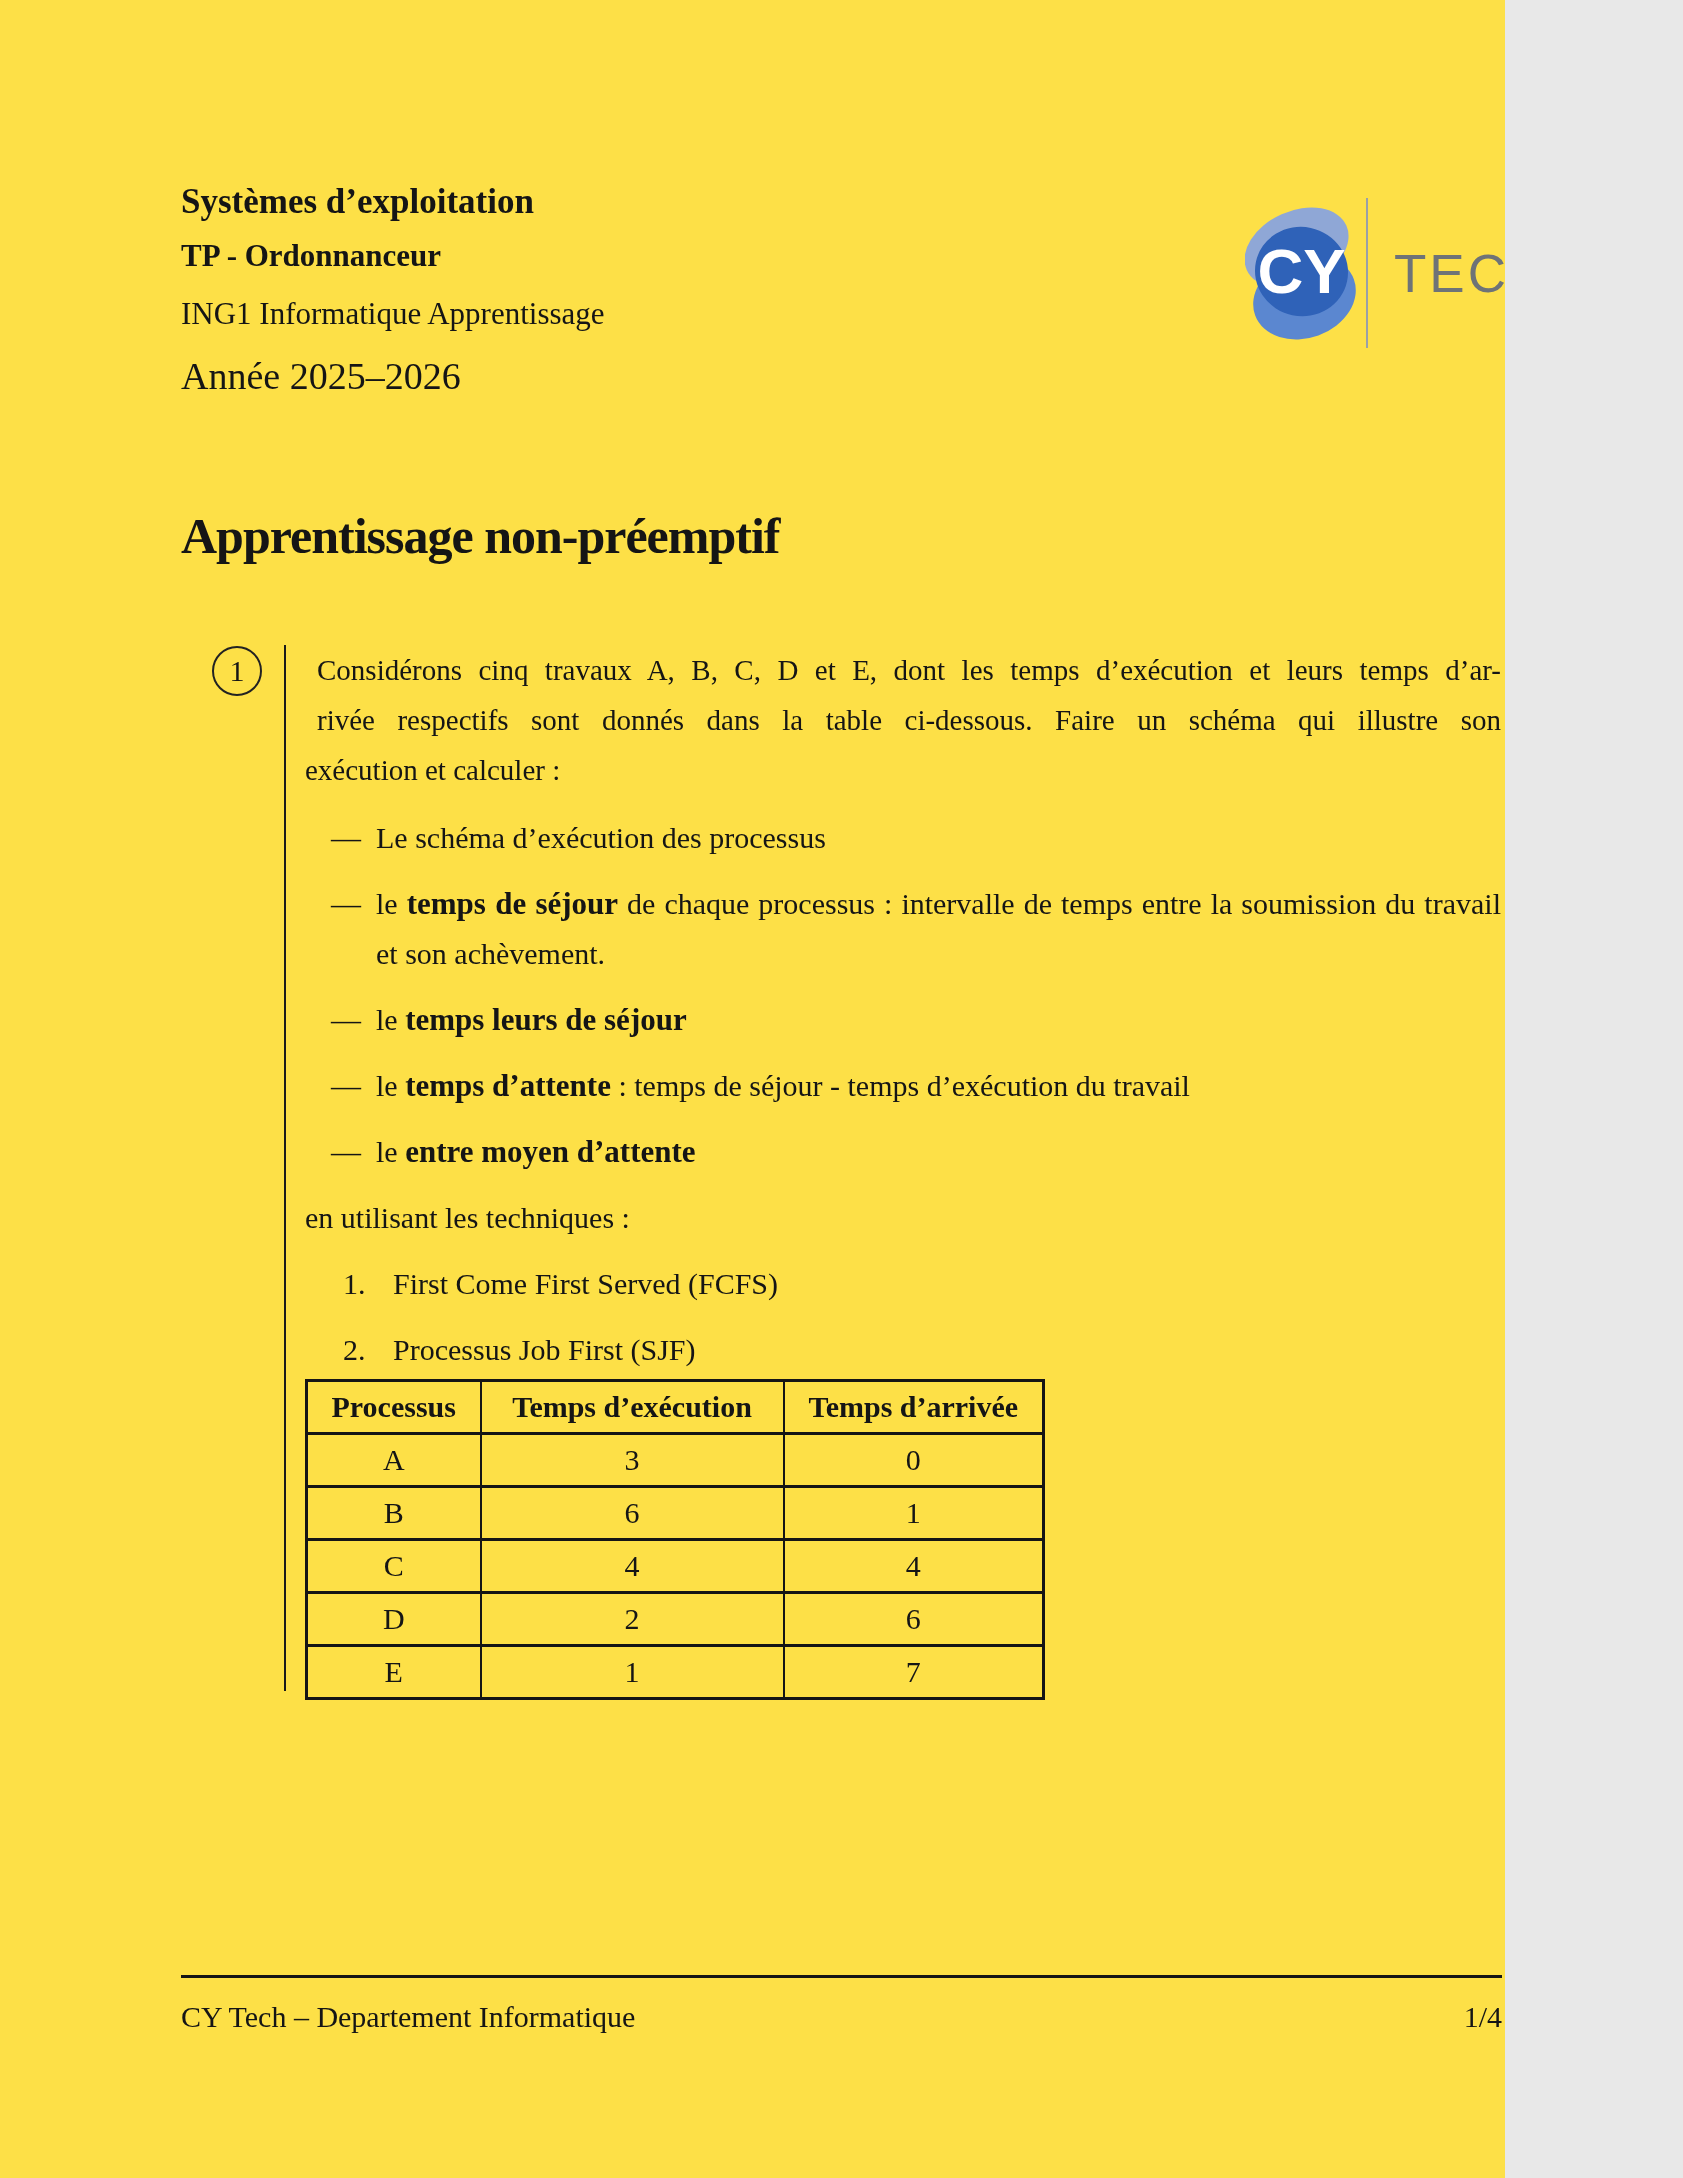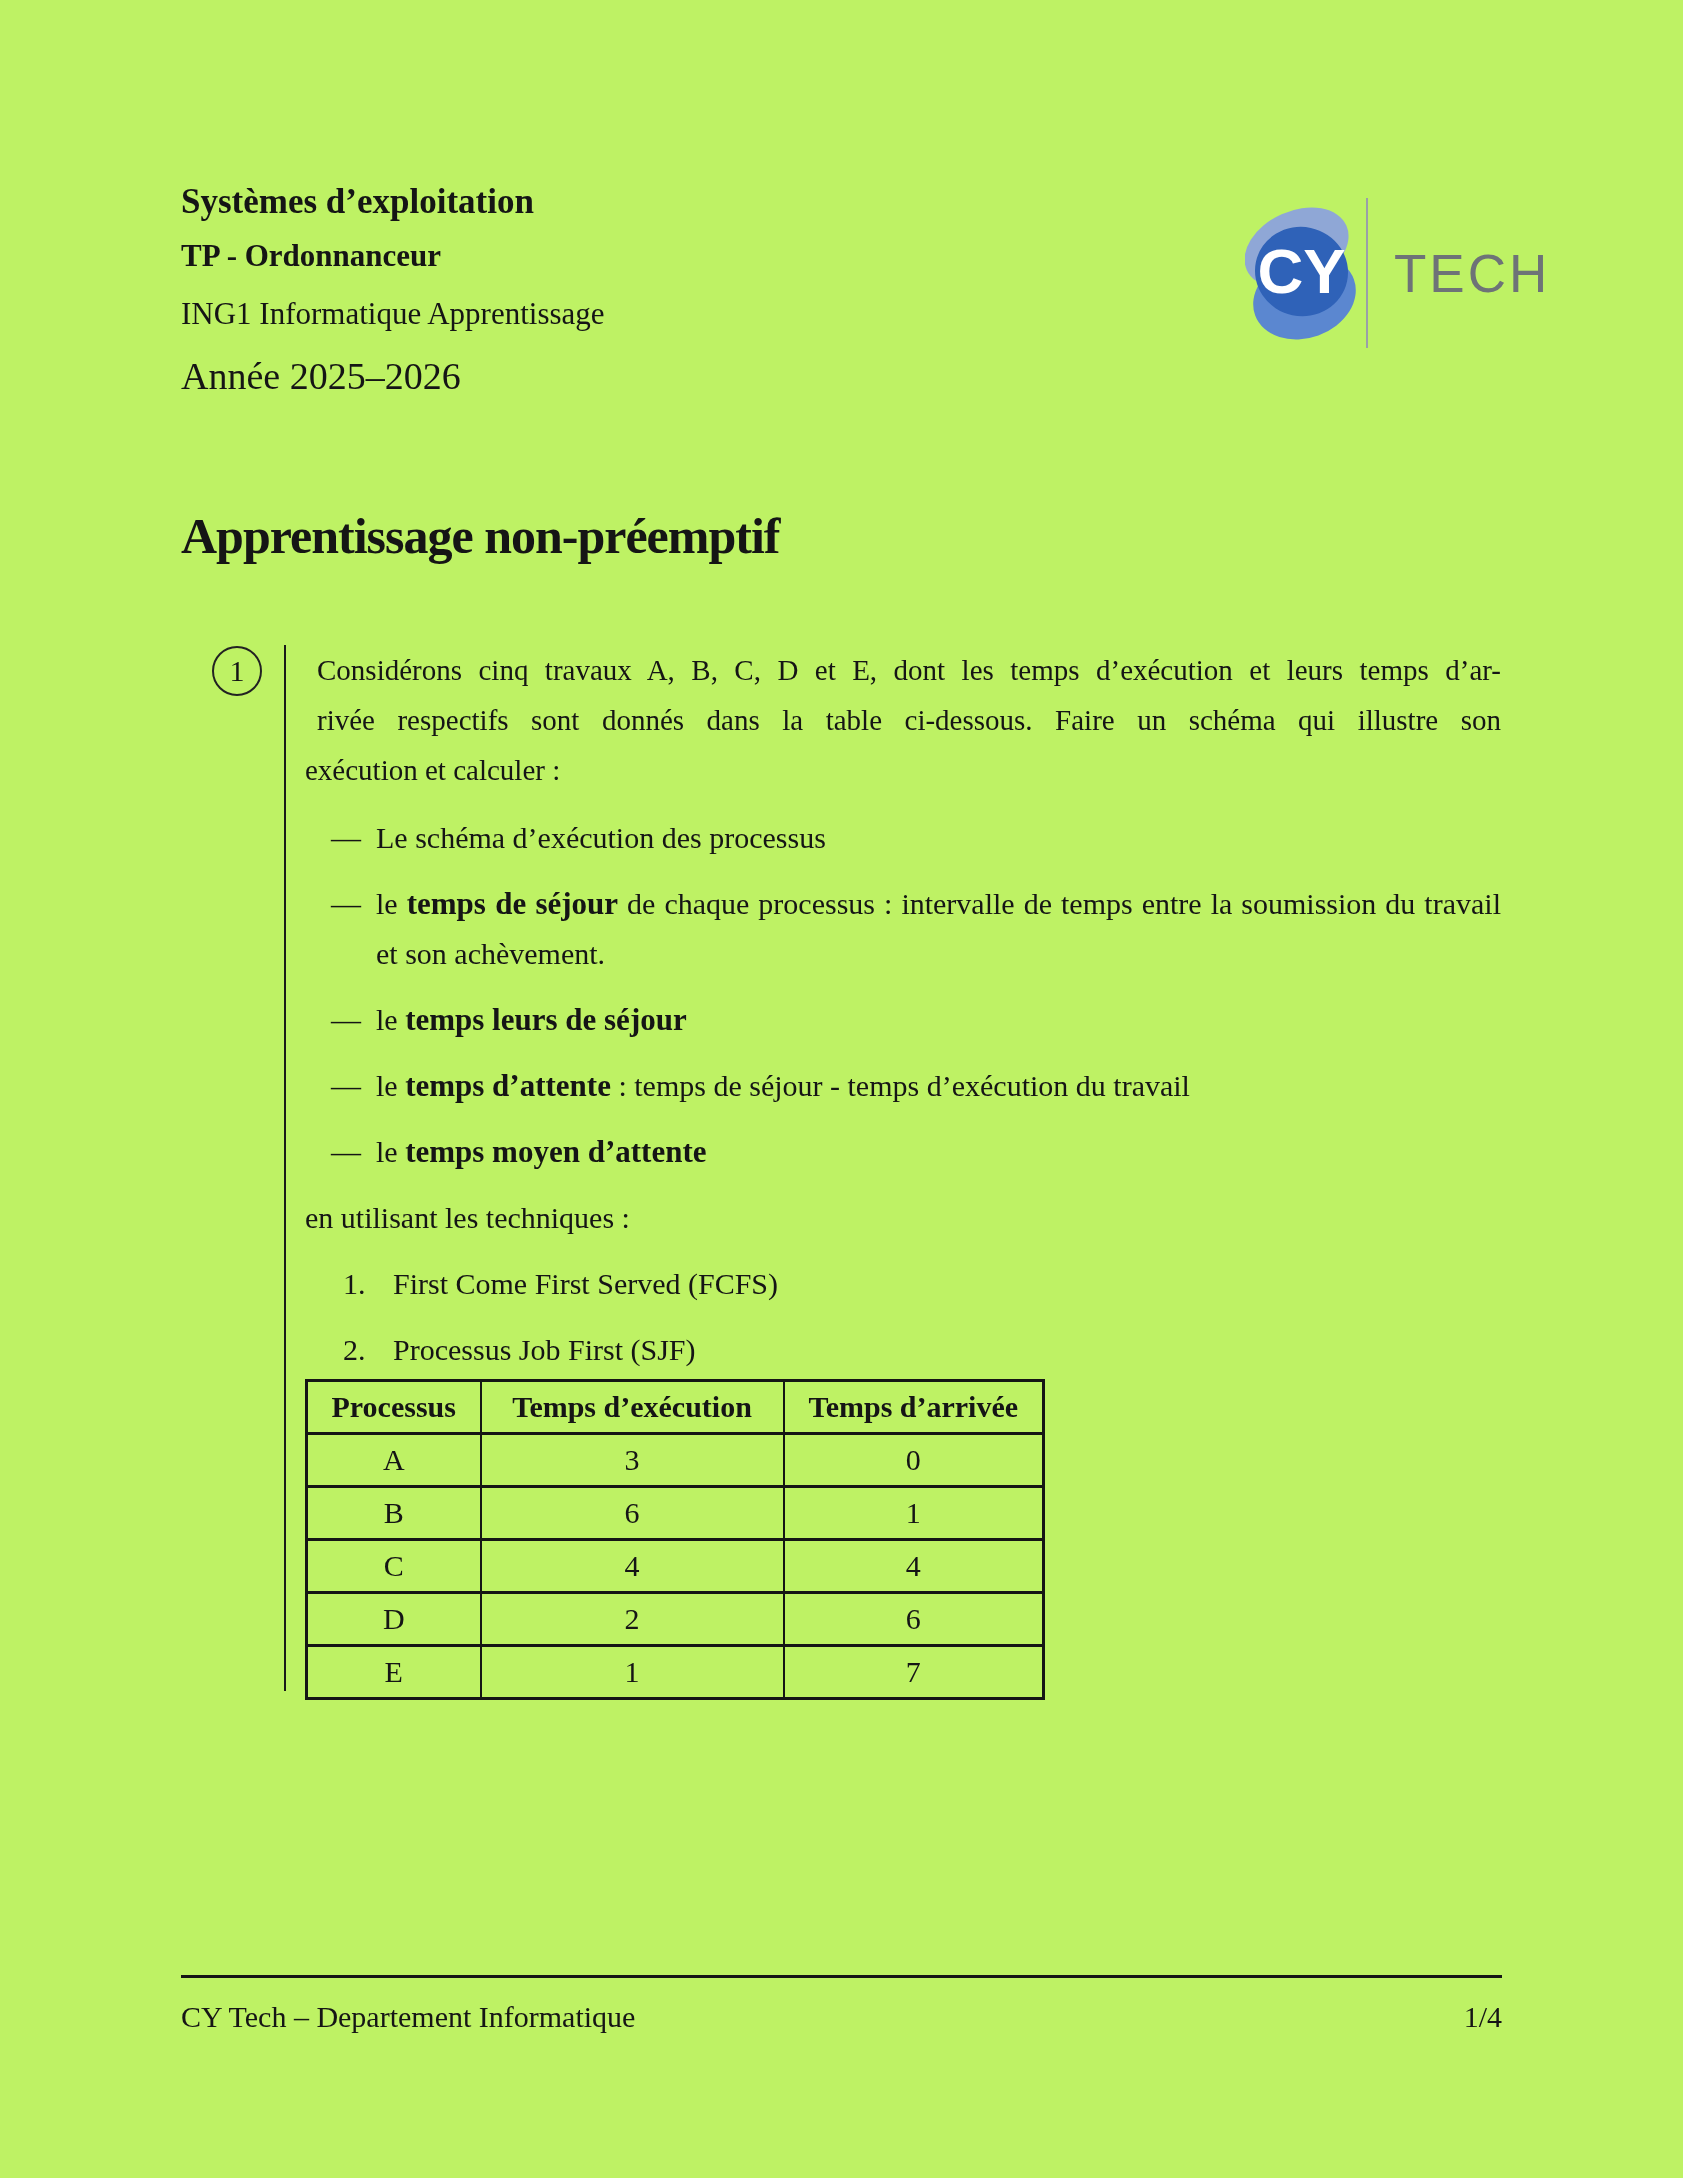--- a/index.html
+++ b/index.html
@@ -1,19 +1,19 @@
 <!DOCTYPE html>
 <html><head>
 <meta charset="utf-8">
 <style>
   html,body{margin:0;padding:0;background:#e8e8e8;}
   #page{
     position:relative;
-    width:1683px;height:2178px;
-    background:#bef264;
+    width:1505px;height:2178px;
+    background:#fde047;
     font-family:"Liberation Serif", serif;
     color:#151515;
     overflow:hidden;
     text-decoration:underline;
   }
   
   .header{position:absolute;left:181px;top:184px;}
   .course{font-size:35px;font-weight:bold;line-height:1;margin-bottom:21px;}
   .subtitle{font-size:31px;font-weight:bold;line-height:1;margin-bottom:27px;}
   .program{font-size:31px;line-height:1;margin-bottom:28px;}
@@ -115,21 +115,21 @@
       <div class="bullet">
         <span class="dash">—</span>
         <span class="btext"><span>le </span><b>temps leurs de séjour</b><span></span></span>
       </div>
       <div class="bullet">
         <span class="dash">—</span>
         <span class="btext"><span>le </span><b>temps d’attente</b><span> : temps de séjour - temps d’exécution du travail</span></span>
       </div>
       <div class="bullet">
         <span class="dash">—</span>
-        <span class="btext"><span>le </span><b>temps moyen d’attente</b><span></span></span>
+        <span class="btext"><span>le </span><b>entre moyen d’attente</b><span></span></span>
       </div>
     </div>
 
     <div class="intro">en utilisant les techniques :</div>
 
     <div class="tech">
       <span class="tnum">1.</span>
       <span>First Come First Served (FCFS)</span>
     </div>
     <div class="tech">

